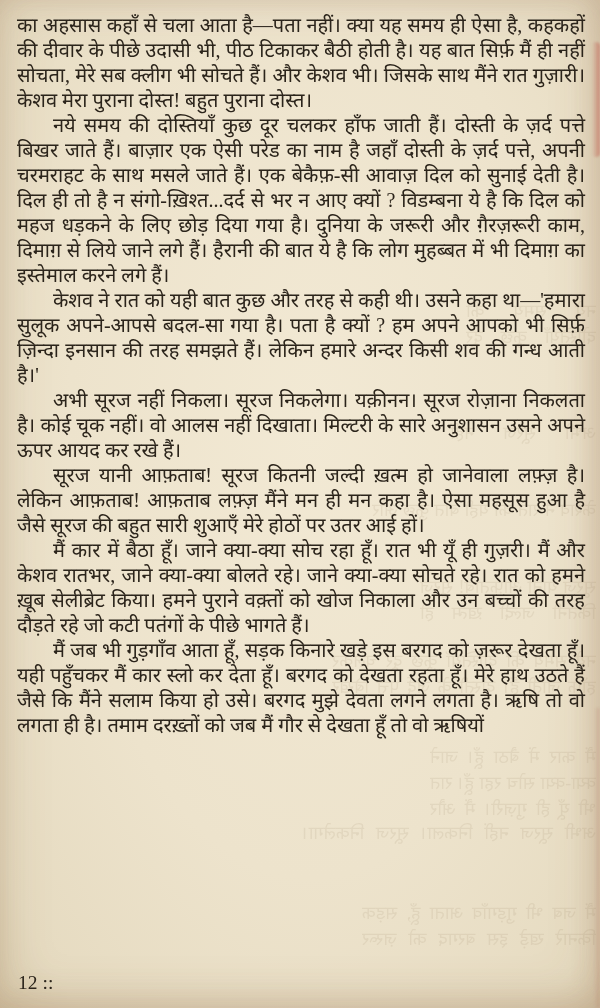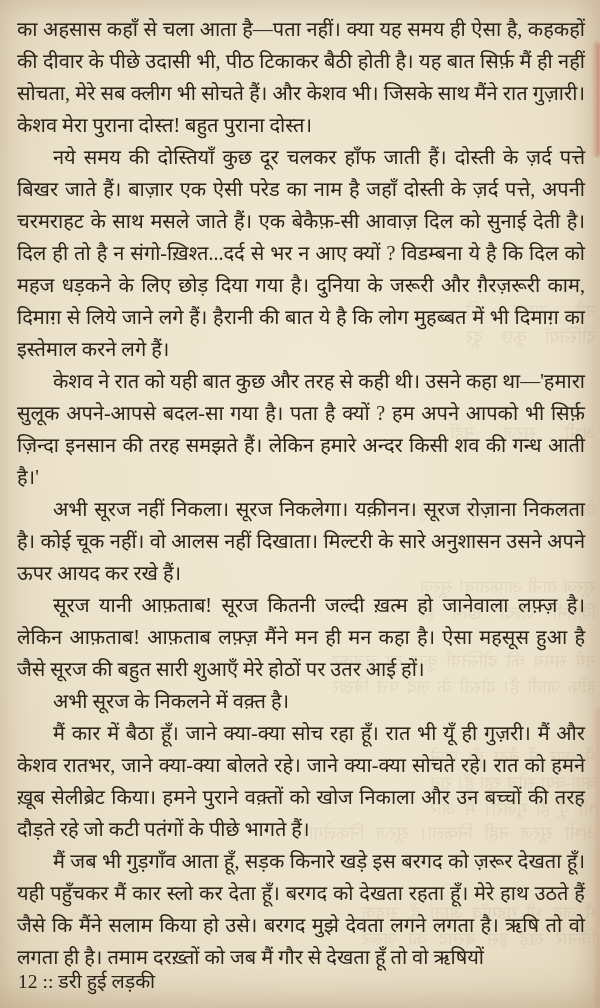--- a/index.html
+++ b/index.html
@@ -43,21 +43,21 @@
     filter: blur(1.5px);
     pointer-events: none;
   }
   
   .text-block {
     position: absolute;
     left: 17px; top: 13px;
     width: 568px;
     color: #2b241b;
     font-size: 20px;
-    line-height: 32px;
+    line-height: 25px;
     text-align: justify;
     z-index: 2;
   }
   .para { margin: 0; }
   .para.indent { text-indent: 36px; }
   
   .ghost-layer { position: absolute; inset: 0; z-index: 1; pointer-events: none; }
   .ghost {
     position: absolute;
     transform: scaleX(-1);
@@ -108,24 +108,22 @@
 
   <div class="edge-tint"></div>
   <div class="edge-tint-low"></div>
 
   <div class="text-block">
     <p class="para">का अहसास कहाँ से चला आता है—पता नहीं। क्या यह समय ही ऐसा है, कहकहों की दीवार के पीछे उदासी भी, पीठ टिकाकर बैठी होती है। यह बात सिर्फ़ मैं ही नहीं सोचता, मेरे सब क्लीग भी सोचते हैं। और केशव भी। जिसके साथ मैंने रात गुज़ारी। केशव मेरा पुराना दोस्त! बहुत पुराना दोस्त।</p>
     <p class="para indent">नये समय की दोस्तियाँ कुछ दूर चलकर हाँफ जाती हैं। दोस्ती के ज़र्द पत्ते बिखर जाते हैं। बाज़ार एक ऐसी परेड का नाम है जहाँ दोस्ती के ज़र्द पत्ते, अपनी चरमराहट के साथ मसले जाते हैं। एक बेकैफ़-सी आवाज़ दिल को सुनाई देती है। दिल ही तो है न संगो-ख़िश्त...दर्द से भर न आए क्यों ? विडम्बना ये है कि दिल को महज धड़कने के लिए छोड़ दिया गया है। दुनिया के जरूरी और ग़ैरज़रूरी काम, दिमाग़ से लिये जाने लगे हैं। हैरानी की बात ये है कि लोग मुहब्बत में भी दिमाग़ का इस्तेमाल करने लगे हैं।</p>
     <p class="para indent">केशव ने रात को यही बात कुछ और तरह से कही थी। उसने कहा था—'हमारा सुलूक अपने-आपसे बदल-सा गया है। पता है क्यों ? हम अपने आपको भी सिर्फ़ ज़िन्दा इनसान की तरह समझते हैं। लेकिन हमारे अन्दर किसी शव की गन्ध आती है।'</p>
     <p class="para indent">अभी सूरज नहीं निकला। सूरज निकलेगा। यक़ीनन। सूरज रोज़ाना निकलता है। कोई चूक नहीं। वो आलस नहीं दिखाता। मिल्टरी के सारे अनुशासन उसने अपने ऊपर आयद कर रखे हैं।</p>
     <p class="para indent">सूरज यानी आफ़ताब! सूरज कितनी जल्दी ख़त्म हो जानेवाला लफ़्ज़ है। लेकिन आफ़ताब! आफ़ताब लफ़्ज़ मैंने मन ही मन कहा है। ऐसा महसूस हुआ है जैसे सूरज की बहुत सारी शुआएँ मेरे होठों पर उतर आई हों।</p>
-    <p class="para indent">अभी सूरज के निकलने में वक़्त है।</p>
     <p class="para indent">मैं कार में बैठा हूँ। जाने क्या-क्या सोच रहा हूँ। रात भी यूँ ही गुज़री। मैं और केशव रातभर, जाने क्या-क्या बोलते रहे। जाने क्या-क्या सोचते रहे। रात को हमने ख़ूब सेलीब्रेट किया। हमने पुराने वक़्तों को खोज निकाला और उन बच्चों की तरह दौड़ते रहे जो कटी पतंगों के पीछे भागते हैं।</p>
     <p class="para indent">मैं जब भी गुड़गाँव आता हूँ, सड़क किनारे खड़े इस बरगद को ज़रूर देखता हूँ। यही पहुँचकर मैं कार स्लो कर देता हूँ। बरगद को देखता रहता हूँ। मेरे हाथ उठते हैं जैसे कि मैंने सलाम किया हो उसे। बरगद मुझे देवता लगने लगता है। ऋषि तो वो लगता ही है। तमाम दरख़्तों को जब मैं गौर से देखता हूँ तो वो ऋषियों</p>
   </div>
 
   <div class="footer">
     <span>12</span>
     <span>::</span>
-    <span>डरी हुई लड़की</span>
   </div>
 
 </div>
 
 </body></html>

